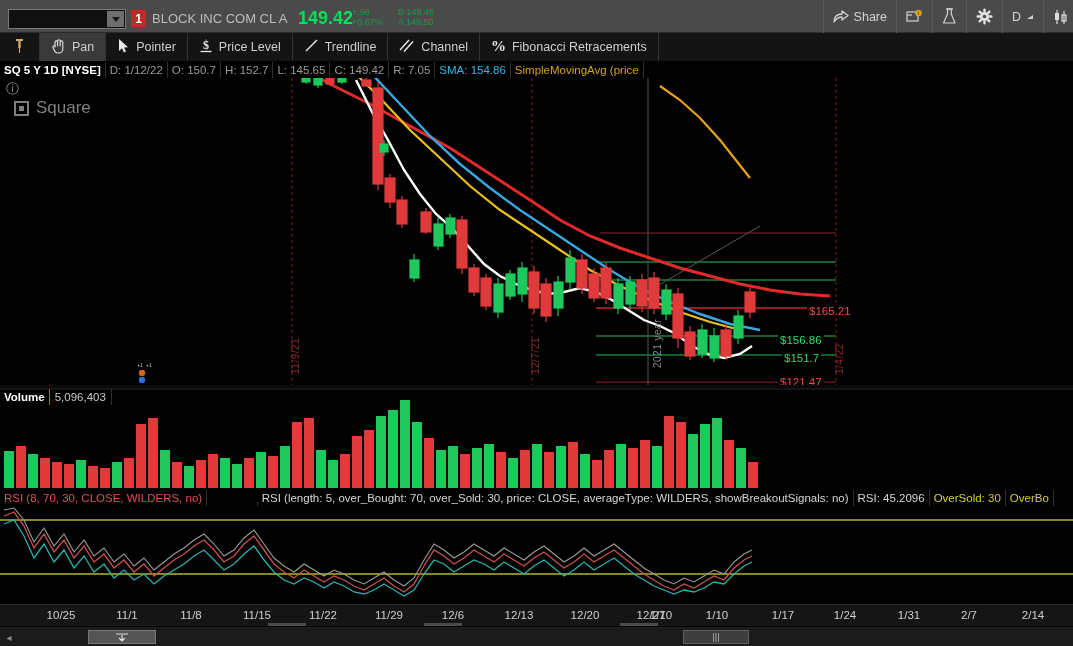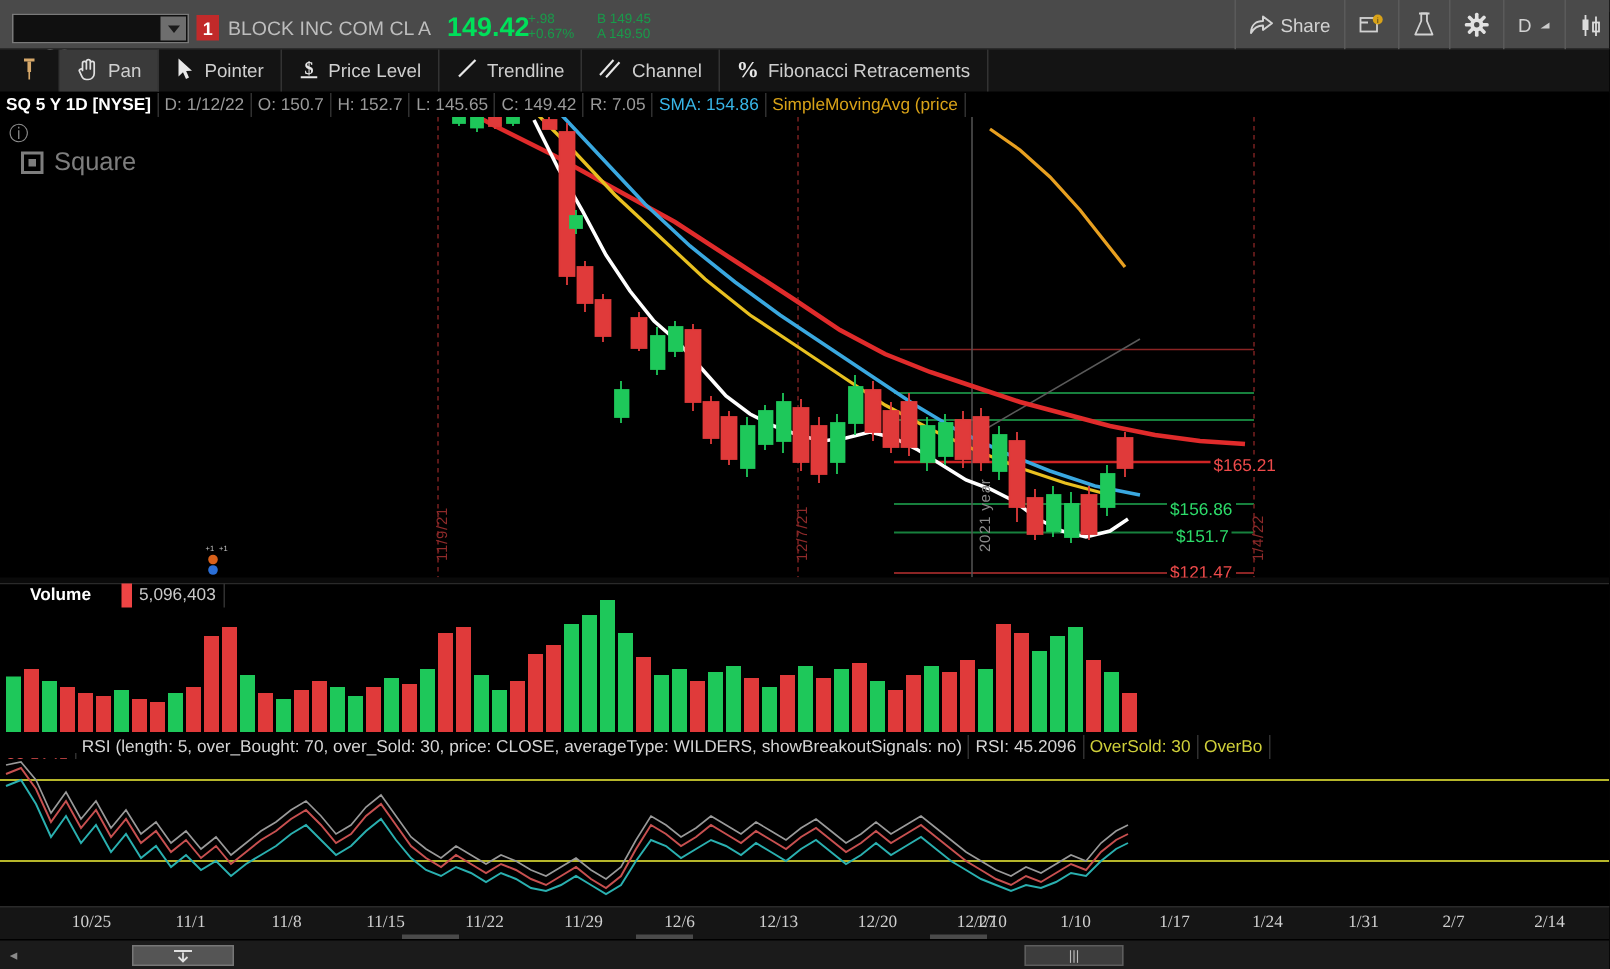--- a/index.html
+++ b/index.html
@@ -102,22 +102,22 @@
     background: #000; overflow: hidden;
   }
   .volpane {
     position: absolute; left: 0; top: 388px; width: 1073px; height: 102px;
     background: #000; overflow: hidden;
   }
   .vol-label {
     position: absolute; left: 0; top: 0; height: 17px; display: flex;
     align-items: center; font-size: 11.5px; z-index: 5;
   }
-  .vol-label .k { color:#fff; font-weight:bold; padding:0 20px; line-height:16px;
-                  border-right:7px solid #ef4444;}
+  .vol-label .k { color:#fff; font-weight:bold; padding:0 4px; line-height:16px;
+                  border-right:1px solid #ef4444;}
   .vol-label .v { color:#c9c9c9; padding:0 5px; line-height:16px;
                   border-right:1px solid #303030;}
 
   .rsirow {
     position: absolute; left: 0; top: 490px; width: 1073px; height: 16px;
     display: flex; align-items: center; white-space: nowrap;
     font-size: 11.5px; overflow: hidden; background: #000;
   }
   .chip.rsi-r { color: #e05050; }
   .chip.rsi-rv { color: #e05050; margin-top: 24px; }
@@ -125,21 +125,21 @@
   .chip.rsi-y { color: #cfcf3a; }
 
   .rsipane {
     position: absolute; left: 0; top: 506px; width: 1073px; height: 98px;
     background: #000; overflow: hidden;
   }
 
   
   .xaxis {
     position: absolute; left: 0; top: 604px; width: 1073px; height: 22px;
-    background: #151515; border-top: 1px solid #2a2a2a; font-family: Liberation Serif, serif;
+    background: #151515; border-top: 1px solid #2a2a2a;
   }
   .xtick {
     position: absolute; top: 4px; color: #cfcfcf; font-size: 11.5px;
     transform: translateX(-50%); white-space: nowrap;
   }
   .xaxis .hl {
     position:absolute; bottom:0; height:3px; background:#4a4a4a;
   }
 
   
@@ -624,20 +624,21 @@
         <rect x="700" y="36" width="10" height="64" fill="#1ec85a"></rect>
         <rect x="712" y="30" width="10" height="70" fill="#1ec85a"></rect>
         <rect x="724" y="52" width="10" height="48" fill="#e03a3a"></rect>
         <rect x="736" y="60" width="10" height="40" fill="#1ec85a"></rect>
         <rect x="748" y="74" width="10" height="26" fill="#e03a3a"></rect>
       </g>
     </svg>
   </div>
 
   <div class="rsirow">
+    <span class="chip rsi-r">RSI (8, 70, 30, CLOSE, WILDERS, no)</span>
     <span class="chip rsi-rv">38.5145</span>
     <span class="chip rsi-w">RSI (length: 5, over_Bought: 70, over_Sold: 30, price: CLOSE, averageType: WILDERS, showBreakoutSignals: no)</span>
     <span class="chip rsi-w">RSI: 45.2096</span>
     <span class="chip rsi-y">OverSold: 30</span>
     <span class="chip rsi-y">OverBo</span>
   </div>
 
   <div class="rsipane">
     <svg class="layer" width="1073" height="98">
       <line x1="0" y1="14" x2="1073" y2="14" stroke="#b6b62a" stroke-width="1.3"></line>

